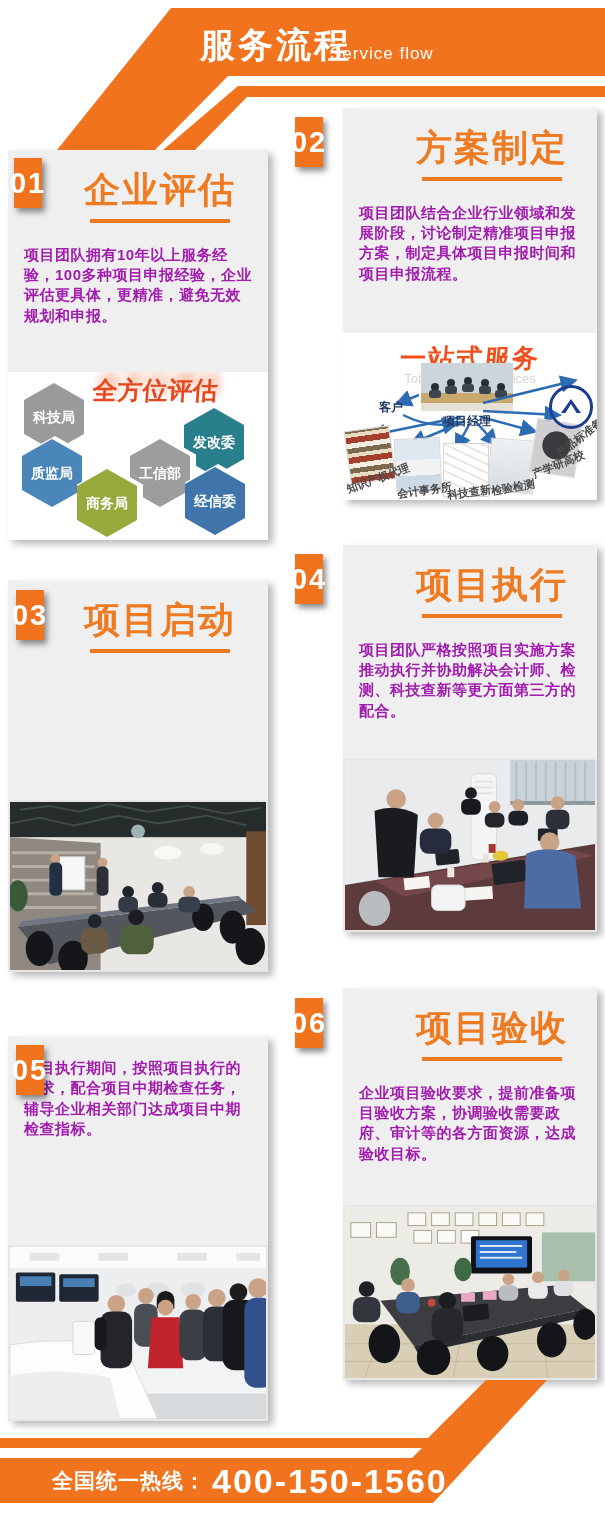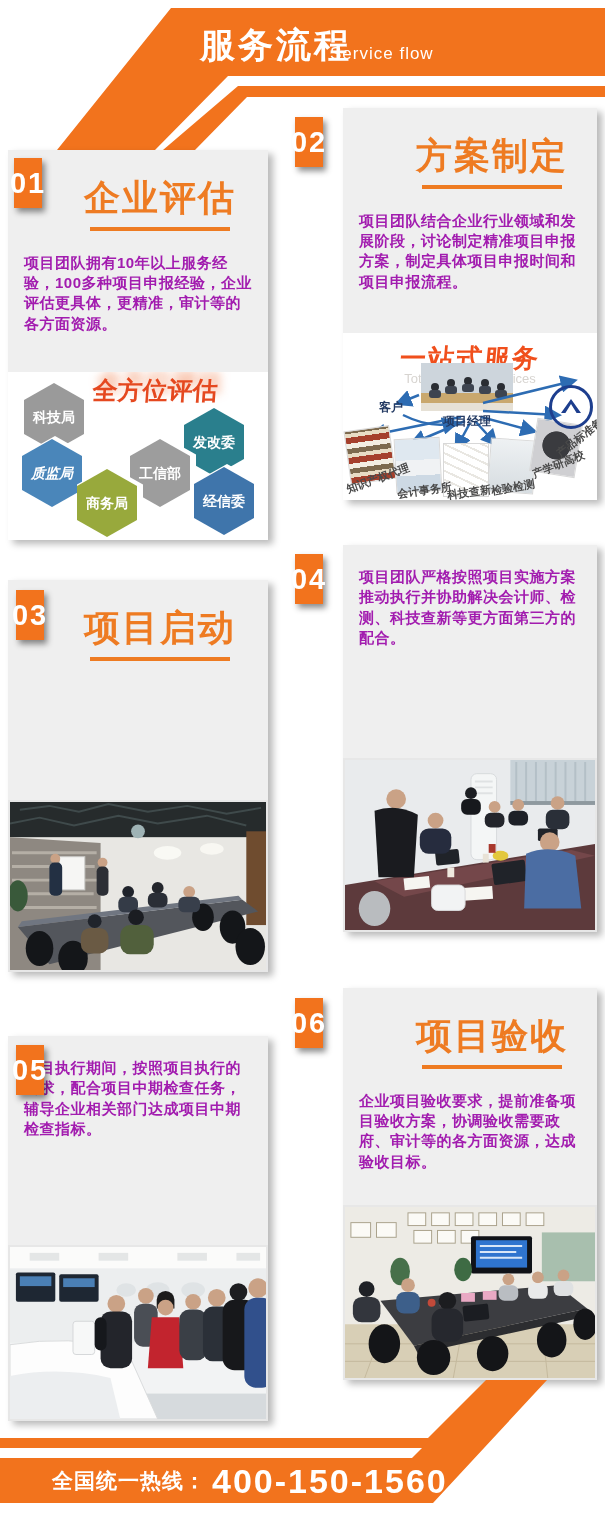--- a/index.html
+++ b/index.html
@@ -18,21 +18,21 @@
   .card.right{left:343px;width:254px;}
   .badge{
     position:absolute;width:28px;height:50px;background:#f2731d;color:#fff;
     display:flex;align-items:center;justify-content:center;
     font-size:29px;font-weight:bold;letter-spacing:2px;
     box-shadow:3px 4px 6px rgba(0,0,0,.45);z-index:3;
   }
   .card.left  .badge{left:6px;top:8px;}
   .card.right .badge{left:-48px;top:9px;}
   .head{padding:20px 8px 0 52px;text-align:center;}
-  .title{margin:8px;font-size:36px;font-weight:bold;color:#ee7b22;letter-spacing:2px;line-height:1.1;}
+  .title{margin:0;font-size:36px;font-weight:bold;color:#ee7b22;letter-spacing:2px;line-height:1.1;}
   .rule{width:140px;height:4px;background:#ee7b22;margin:9px auto 0;}
   .body{margin:22px 12px 0 16px;font-size:15px;font-weight:bold;color:#a21caf;line-height:1.36;letter-spacing:.5px;}
   .img-area{position:absolute;left:0;width:100%;background:#fff;overflow:hidden;}
   .photo{position:absolute;left:0;width:100%;border:2px solid #e7e7e7;box-sizing:border-box;background:#ddd;overflow:hidden;}
   .photo svg{display:block;width:100%;height:100%;}
   
   .eval-title{position:absolute;left:62px;top:2px;width:170px;text-align:center;
     font-size:25px;font-weight:bold;color:#e5481f;transform:skewX(-4deg);
     text-shadow:4px -9px 9px rgba(236,104,44,.55);}
   .hex{position:absolute;width:66px;height:74px;background:#fff;
@@ -66,39 +66,39 @@
 </svg>
 <div class="banner-title">服务流程</div>
 <div class="banner-sub">Service flow</div>
 
 <section class="card left" style="top:150px;height:390px;">
   <div class="badge">01</div>
   <div class="head">
     <h2 class="title">企业评估</h2>
     <div class="rule"></div>
   </div>
-  <p class="body">项目团队拥有10年以上服务经验，100多种项目申报经验，企业评估更具体，更精准，审计等的各方面资源。</p>
+  <p class="body">项目团队拥有10年以上服务经验，100多种项目申报经验，企业评估更具体，更精准，避免无效规划和申报。</p>
   <div class="img-area" style="top:222px;height:168px;">
     <div class="eval-title">全方位评估</div>
     <div class="hex" style="left:16px;top:8px;">
         <span style="background:#9a9a9a;">科技局</span>
       </div>
     <div class="hex" style="left:176px;top:33px;">
         <span style="background:#2a7f8d;">发改委</span>
       </div>
     <div class="hex" style="left:14px;top:64px;">
-        <span style="background:#4a86ba;font-style:italic;">质监局</span>
+        <span style="background:#4a86ba;">质监局</span>
       </div>
     <div class="hex" style="left:122px;top:64px;">
         <span style="background:#9d9d9d;">工信部</span>
       </div>
     <div class="hex" style="left:69px;top:94px;">
         <span style="background:#98a93c;">商务局</span>
       </div>
-    <div class="hex" style="left:186px;top:92px;">
+    <div class="hex" style="left:177px;top:92px;">
         <span style="background:#3f75ab;">经信委</span>
       </div>
   </div>
 </section>
 
 <section class="card right" style="top:108px;height:392px;">
   <div class="badge">02</div>
   <div class="head">
     <h2 class="title">方案制定</h2>
     <div class="rule"></div>
@@ -211,20 +211,24 @@
       <circle cx="86" cy="122" r="7" fill="#20242b"></circle>
         <rect x="72" y="129" width="28" height="26" rx="9" fill="#6a5a44"></rect>
       <circle cx="128" cy="118" r="8" fill="#1b1d22"></circle>
         <rect x="112" y="126" width="34" height="30" rx="10" fill="#51603c"></rect>
     </svg>
   </div>
 </section>
 
 <section class="card right" style="top:545px;height:387px;">
   <div class="badge">04</div>
+  <div class="head">
+    <h2 class="title">项目执行</h2>
+    <div class="rule"></div>
+  </div>
   <p class="body">项目团队严格按照项目实施方案推动执行并协助解决会计师、检测、科技查新等更方面第三方的配合。</p>
   <div class="photo" style="top:213px;height:174px;">
     <svg viewBox="0 0 254 174" preserveAspectRatio="none">
       <rect width="254" height="174" fill="#e9ebed"></rect>
       <rect x="168" width="86" height="44" fill="#c8d2d8"></rect>
       <g stroke="#b4c0c7" stroke-width="2">
           <path d="M174,2 V42 M184,2 V42 M194,2 V42 M204,2 V42 M214,2 V42 M224,2 V42 M234,2 V42 M244,2 V42"></path>
         </g>
       <rect x="168" y="42" width="86" height="4" fill="#8e999f"></rect>
       <rect x="128" y="14" width="26" height="88" rx="6" fill="#f4f6f6" stroke="#d7dadc"></rect>

